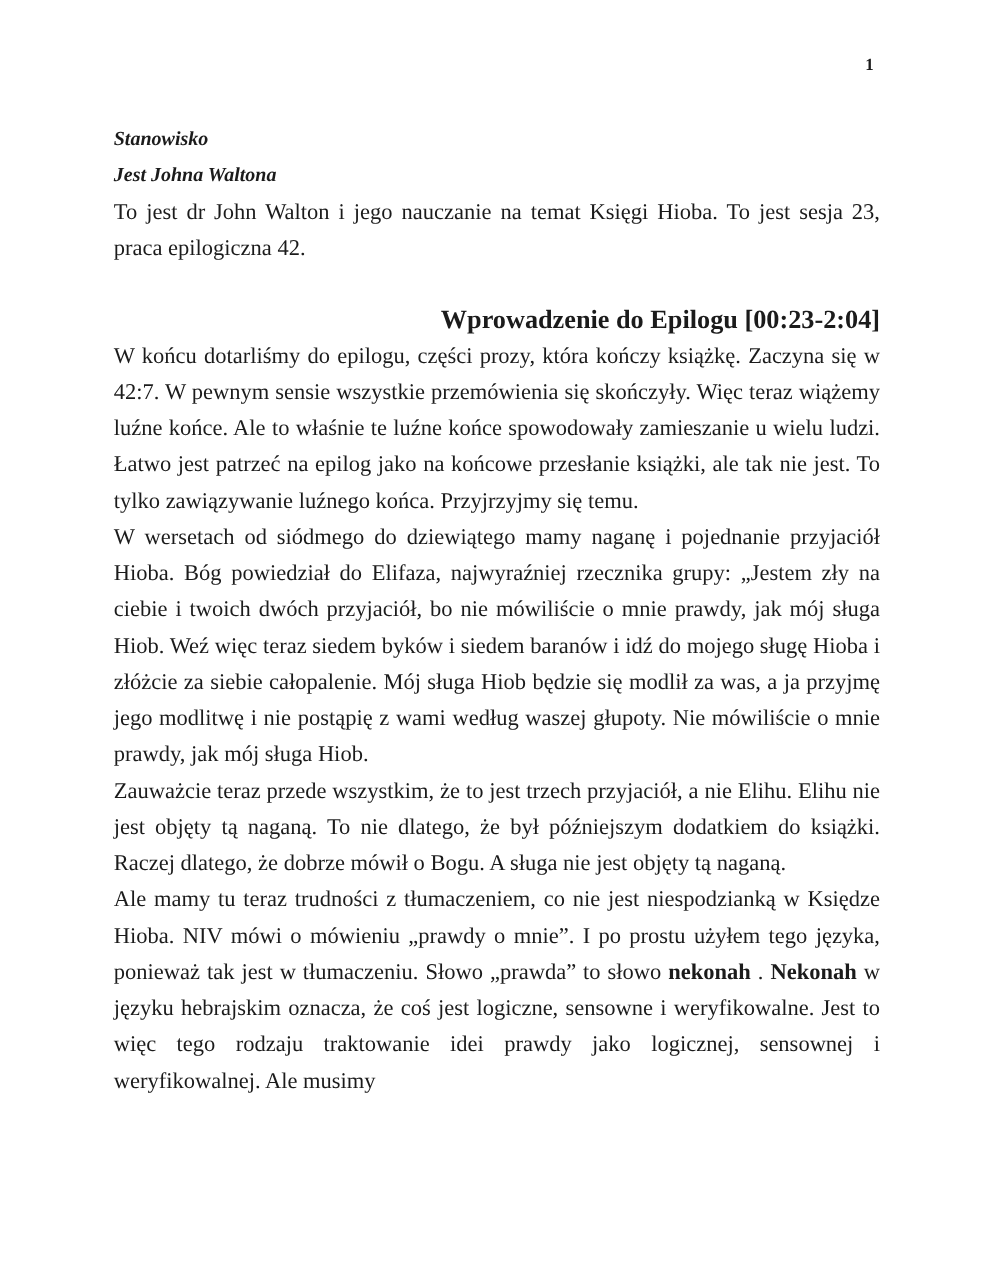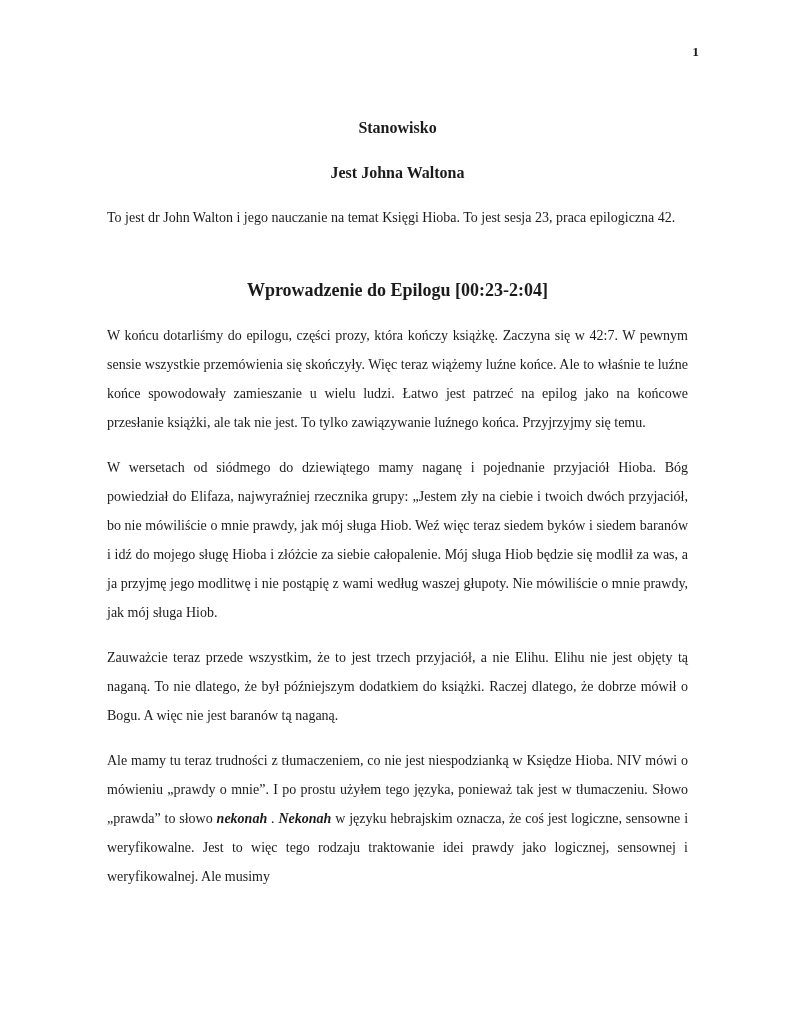--- a/index.html
+++ b/index.html
@@ -23,45 +23,45 @@
     font-size: 13.5px;
     font-weight: bold;
   }
   .content {
     position: absolute;
     top: 97px;
     left: 91px;
     width: 613px;
   }
   .title-line {
-    margin: 16px;
-    text-align: center;
+    margin: 0;
+    text-align: left;
     font-size: 16px;
     font-weight: bold;
     line-height: 29px;
+    font-style: italic;
   }
   .body-text {
-    margin: 16px;
-    font-size: 14px;
+    margin: 0;
+    font-size: 18px;
     line-height: 29px;
     text-align: justify;
   }
   .section-gap {
     height: 28px;
   }
   .section-heading {
     margin: 0;
-    font-size: 18px;
+    font-size: 21px;
     font-weight: bold;
     line-height: 29px;
-    text-align: center;
+    text-align: right;
   }
   .term {
     font-weight: bold;
-    font-style: italic;
   }
 </style>
 </head>
 <body>
 
 <div class="page">
 
   <div class="page-number">1</div>
 
   <div class="content">
@@ -72,19 +72,19 @@
     <p class="body-text">To jest dr John Walton i jego nauczanie na temat Księgi Hioba. To jest sesja 23, praca epilogiczna 42.</p>
 
     <div class="section-gap"></div>
 
     <h2 class="section-heading">Wprowadzenie do Epilogu [00:23-2:04]</h2>
 
     <p class="body-text">W końcu dotarliśmy do epilogu, części prozy, która kończy książkę. Zaczyna się w 42:7. W pewnym sensie wszystkie przemówienia się skończyły. Więc teraz wiążemy luźne końce. Ale to właśnie te luźne końce spowodowały zamieszanie u wielu ludzi. Łatwo jest patrzeć na epilog jako na końcowe przesłanie książki, ale tak nie jest. To tylko zawiązywanie luźnego końca. Przyjrzyjmy się temu.</p>
 
     <p class="body-text">W wersetach od siódmego do dziewiątego mamy naganę i pojednanie przyjaciół Hioba. Bóg powiedział do Elifaza, najwyraźniej rzecznika grupy: „Jestem zły na ciebie i twoich dwóch przyjaciół, bo nie mówiliście o mnie prawdy, jak mój sługa Hiob. Weź więc teraz siedem byków i siedem baranów i idź do mojego sługę Hioba i złóżcie za siebie całopalenie. Mój sługa Hiob będzie się modlił za was, a ja przyjmę jego modlitwę i nie postąpię z wami według waszej głupoty. Nie mówiliście o mnie prawdy, jak mój sługa Hiob.</p>
 
-    <p class="body-text">Zauważcie teraz przede wszystkim, że to jest trzech przyjaciół, a nie Elihu. Elihu nie jest objęty tą naganą. To nie dlatego, że był późniejszym dodatkiem do książki. Raczej dlatego, że dobrze mówił o Bogu. A więc nie jest baranów tą naganą.</p>
+    <p class="body-text">Zauważcie teraz przede wszystkim, że to jest trzech przyjaciół, a nie Elihu. Elihu nie jest objęty tą naganą. To nie dlatego, że był późniejszym dodatkiem do książki. Raczej dlatego, że dobrze mówił o Bogu. A sługa nie jest objęty tą naganą.</p>
 
 
     <p class="body-text"><span>Ale mamy tu teraz trudności z tłumaczeniem, co nie jest niespodzianką w Księdze Hioba. NIV mówi o mówieniu „prawdy o mnie”. I po prostu użyłem tego języka, ponieważ tak jest w tłumaczeniu. Słowo „prawda” to słowo </span><span class="term">nekonah</span><span> . </span><span class="term">Nekonah</span><span> w języku hebrajskim oznacza, że coś jest logiczne, sensowne i weryfikowalne. Jest to więc tego rodzaju traktowanie idei prawdy jako logicznej, sensownej i weryfikowalnej. Ale musimy</span></p>
 
   </div>
 </div>
 
 </body></html>

